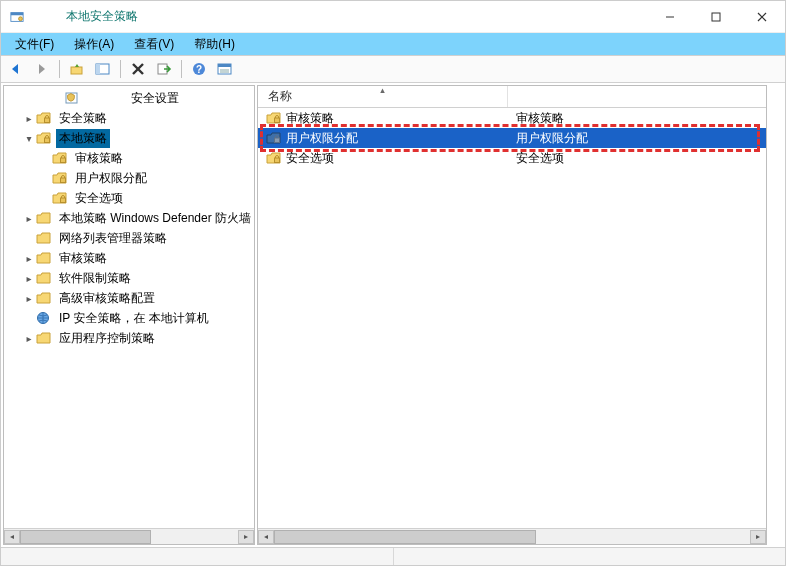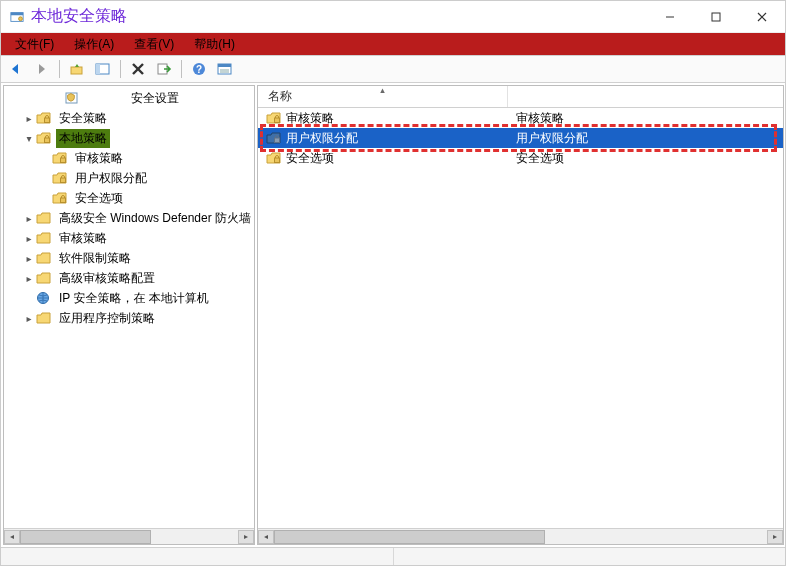--- a/index.html
+++ b/index.html
@@ -17,34 +17,34 @@
   
   .titlebar {
     height: 32px;
     display: flex;
     align-items: center;
     padding-left: 8px;
     background: #fff;
     border-bottom: 1px solid #eee;
   }
   .titlebar .app-icon { width: 16px; height: 16px; margin-right: 6px; display:flex;align-items:center;justify-content:center; }
-  .titlebar .title { font-size: 16px; color:#6d28d9; }
+  .titlebar .title { font-size: 12px; color:#0f766e;margin-left:35px; }
   .titlebar .spacer { flex: 1; }
   .titlebar .winbtn {
     width: 46px; height: 32px; display:flex; align-items:center; justify-content:center;
     color:#333;
   }
 
   
   .menubar {
     height: 22px;
     display: flex;
     align-items: center;
     padding: 0 4px;
-    background:#b91c1c;
+    background:#7dd3fc;
   }
   .menubar .menu {
     padding: 2px 10px;
     color:#000;
   }
 
   
   .toolbar {
     height: 28px;
     border-top:1px solid #d0d0d0;
@@ -70,40 +70,40 @@
   .treepane {
     width:252px;
     border:1px solid #bdbdbd;
     margin:2px 1px 2px 2px;
     display:flex;flex-direction:column;
     min-height:0;
   }
   .listpane {
     flex:1;
     border:1px solid #bdbdbd;
-    margin:2px 1px 2px 1px;
+    margin:2px 18px 2px 1px;
     display:flex;flex-direction:column;
     min-height:0;
   }
   .tree {
     flex:1;overflow:auto;padding:2px 0;
     position:relative;
   }
   .tree ul { list-style:none; }
   .tree li { white-space: nowrap; }
   .node {
     display:flex;align-items:center;height:20px;
   }
   .twisty {
     width:14px;height:14px;display:flex;align-items:center;justify-content:center;color:#5a5a5a;font-size:10px;
   }
   .twisty.blank { visibility:hidden; }
   .node .icon { width:16px;height:16px;margin-right:4px;display:flex;align-items:center;justify-content:center; }
   .node .label { padding:1px 3px; }
-  .node.selected .label { background:#4d7c0f; }
+  .node.selected .label { background:#0369a1; }
   .depth0 { padding-left:2px;gap:44px; }
   .depth1 { padding-left:18px; }
   .depth2 { padding-left:34px; }
 
   
   .hscroll {
     height:16px;border-top:1px solid #d0d0d0;background:#f0f0f0;display:flex;align-items:center;
   }
   .hscroll .sbtn{width:16px;height:14px;background:#e0e0e0;border:1px solid #c0c0c0;display:flex;align-items:center;justify-content:center;font-size:8px;color:#555;}
   .hscroll .track{flex:1;height:14px;background:#f0f0f0;position:relative;}
@@ -312,21 +312,32 @@
               </ul>
             </li>
             <li>
                 <div class="node depth1">
                   <span class="twisty">▸</span>
                   <span class="icon">
                     <svg width="16" height="14">
                       <path d="M1 4 L5 4 L6 2 L14 2 L14 12 L1 12 Z" fill="#f7d774" stroke="#caa23a"></path>
                     </svg>
                   </span>
-                  <span class="label">高级安全 Windows Defender 防火墙</span>
+                  <span class="label">本地策略 Windows Defender 防火墙</span>
+                </div>
+              </li>
+            <li>
+                <div class="node depth1">
+                  <span class="twisty blank">▸</span>
+                  <span class="icon">
+                    <svg width="16" height="14">
+                      <path d="M1 4 L5 4 L6 2 L14 2 L14 12 L1 12 Z" fill="#f7d774" stroke="#caa23a"></path>
+                    </svg>
+                  </span>
+                  <span class="label">网络列表管理器策略</span>
                 </div>
               </li>
             <li>
                 <div class="node depth1">
                   <span class="twisty">▸</span>
                   <span class="icon">
                     <svg width="16" height="14">
                       <path d="M1 4 L5 4 L6 2 L14 2 L14 12 L1 12 Z" fill="#f7d774" stroke="#caa23a"></path>
                     </svg>
                   </span>

